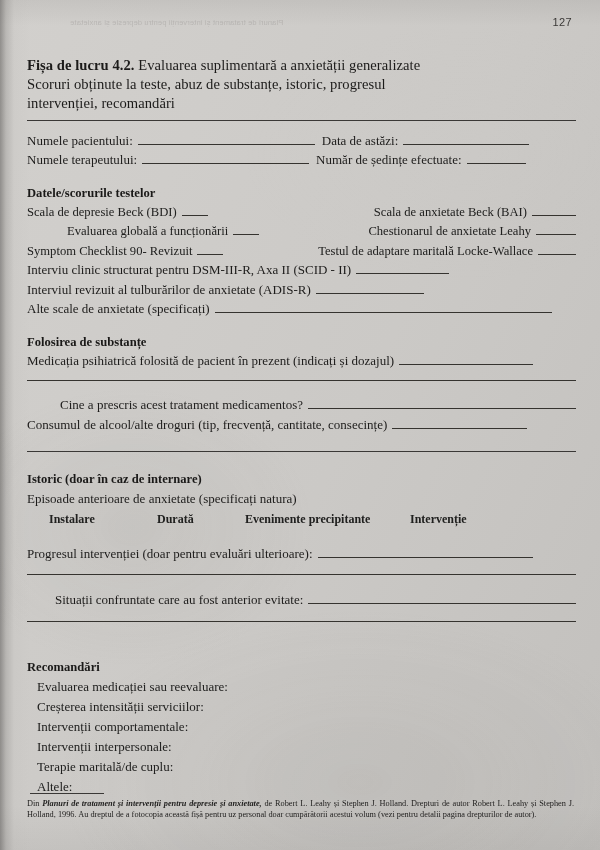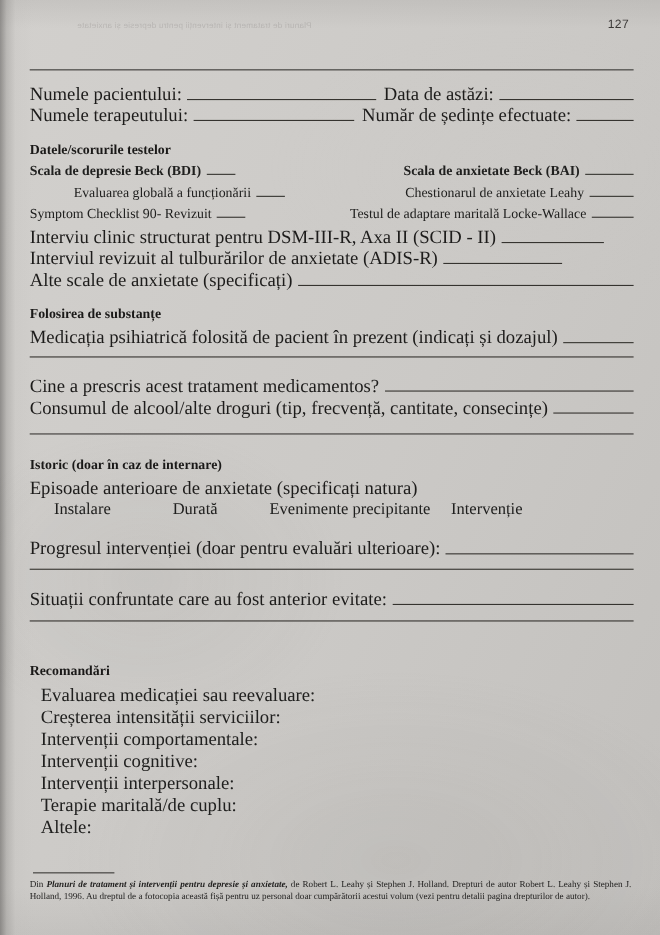--- a/index.html
+++ b/index.html
@@ -100,21 +100,21 @@
   .rule-foot {
     width: 74px;
     height: 0;
     border-top: 1.6px solid #3a3836;
     margin: 0;
   }
 
   .row {
     display: flex;
     align-items: baseline;
-    font-size: 17px;
+    font-size: 13px;
     line-height: 1.0;
     white-space: nowrap;
   }
   .txt { color: #1d1c1b; }
   .sec-head {
     font-size: 12.6px;
     font-weight: bold;
     color: #1a1918;
   }
 
@@ -132,22 +132,23 @@
   .cols {
     display: flex;
     font-size: 12.6px;
     white-space: nowrap;
   }
   .col-left { flex: 0 0 auto; }
   .col-right { margin-left: auto; }
 
   .hdr-row {
     display: flex;
-    font-size: 15px;
+    font-size: 12px;
     padding-left: 22px;
+    font-weight: bold;
   }
 
   .footnote {
     position: absolute;
     left: 27px;
     right: 26px;
     top: 798px;
     font-size: 8.3px;
     line-height: 1.33;
     color: #232221;
@@ -165,20 +166,25 @@
 <body>
 
 <div id="page">
 
   <div class="ghost" style="left:70px; top:18px;">Planuri de tratament și intervenții pentru depresie și anxietate</div>
 
   <div class="folio">127</div>
 
   <div class="content">
 
+    <div class="title-block">
+      <div><b>Fișa de lucru 4.2.</b><span> Evaluarea suplimentară a anxietății generalizate</span></div>
+      <div>Scoruri obținute la teste, abuz de substanțe, istoric, progresul</div>
+      <div>intervenției, recomandări</div>
+    </div>
 
     <div class="rule-heavy"></div>
 
     <div class="spacer-m"></div>
 
     <div class="row" style="height:19px;">
       <span class="txt">Numele pacientului:</span>
       <span class="fill" style="width:177px;"></span>
       <span class="txt" style="margin-left:7px;">Data de astăzi:</span>
       <span class="fill" style="width:126px;"></span>
@@ -188,21 +194,21 @@
       <span class="txt">Numele terapeutului:</span>
       <span class="fill" style="width:167px;"></span>
       <span class="txt" style="margin-left:7px;">Număr de ședințe efectuate:</span>
       <span class="fill" style="width:59px;"></span>
     </div>
 
     <div class="spacer-m"></div>
 
     <div class="sec-head" style="height:19px;">Datele/scorurile testelor</div>
 
-    <div class="cols" style="height:19.5px;font-weight:bold;">
+    <div class="cols" style="height:19.5px;">
       <span class="col-left">Scala de depresie Beck (BDI)</span>
       <span class="fill" style="width:26px;"></span>
       <span class="col-right">Scala de anxietate Beck (BAI)</span>
       <span class="fill" style="width:44px;"></span>
     </div>
 
     <div class="cols" style="height:19.5px;margin-left:40px;">
       <span class="col-left">Evaluarea globală a funcționării</span>
       <span class="fill" style="width:26px;"></span>
       <span class="col-right">Chestionarul de anxietate Leahy</span>
@@ -273,37 +279,36 @@
     <div class="spacer-m"></div>
 
     <div class="row" style="height:19px;">
       <span class="txt">Progresul intervenției (doar pentru evaluări ulterioare):</span>
       <span class="fill" style="width:215px;"></span>
     </div>
     <div style="height:19px; padding-top:8px;">
       <div class="full-rule"></div>
     </div>
 
-    <div class="row" style="height:19px;">
+    <div class="row" style="height:19px;margin-left:28px;">
       <span class="txt">Situații confruntate care au fost anterior evitate:</span>
       <span class="fill" style="width:272px;"></span>
     </div>
     <div style="height:19px; padding-top:9px;">
       <div class="full-rule"></div>
     </div>
 
     <div class="spacer-l"></div>
 
     <div class="sec-head" style="height:20px;">Recomandări</div>
 
     <div style="padding-left:10px;">
       <div class="row" style="height:20px;">Evaluarea medicației sau reevaluare:</div>
       <div class="row" style="height:20px;">Creșterea intensității serviciilor:</div>
       <div class="row" style="height:20px;">Intervenții comportamentale:</div>
-      <div class="row" style="height:20px;">Intervenții cognitive:</div>
       <div class="row" style="height:20px;">Intervenții interpersonale:</div>
       <div class="row" style="height:20px;">Terapie maritală/de cuplu:</div>
       <div class="row" style="height:20px;">Altele:</div>
     </div>
 
   </div>
 
   <div style="position:absolute; left:30px; top:793px;">
     <div class="rule-foot"></div>
   </div>

